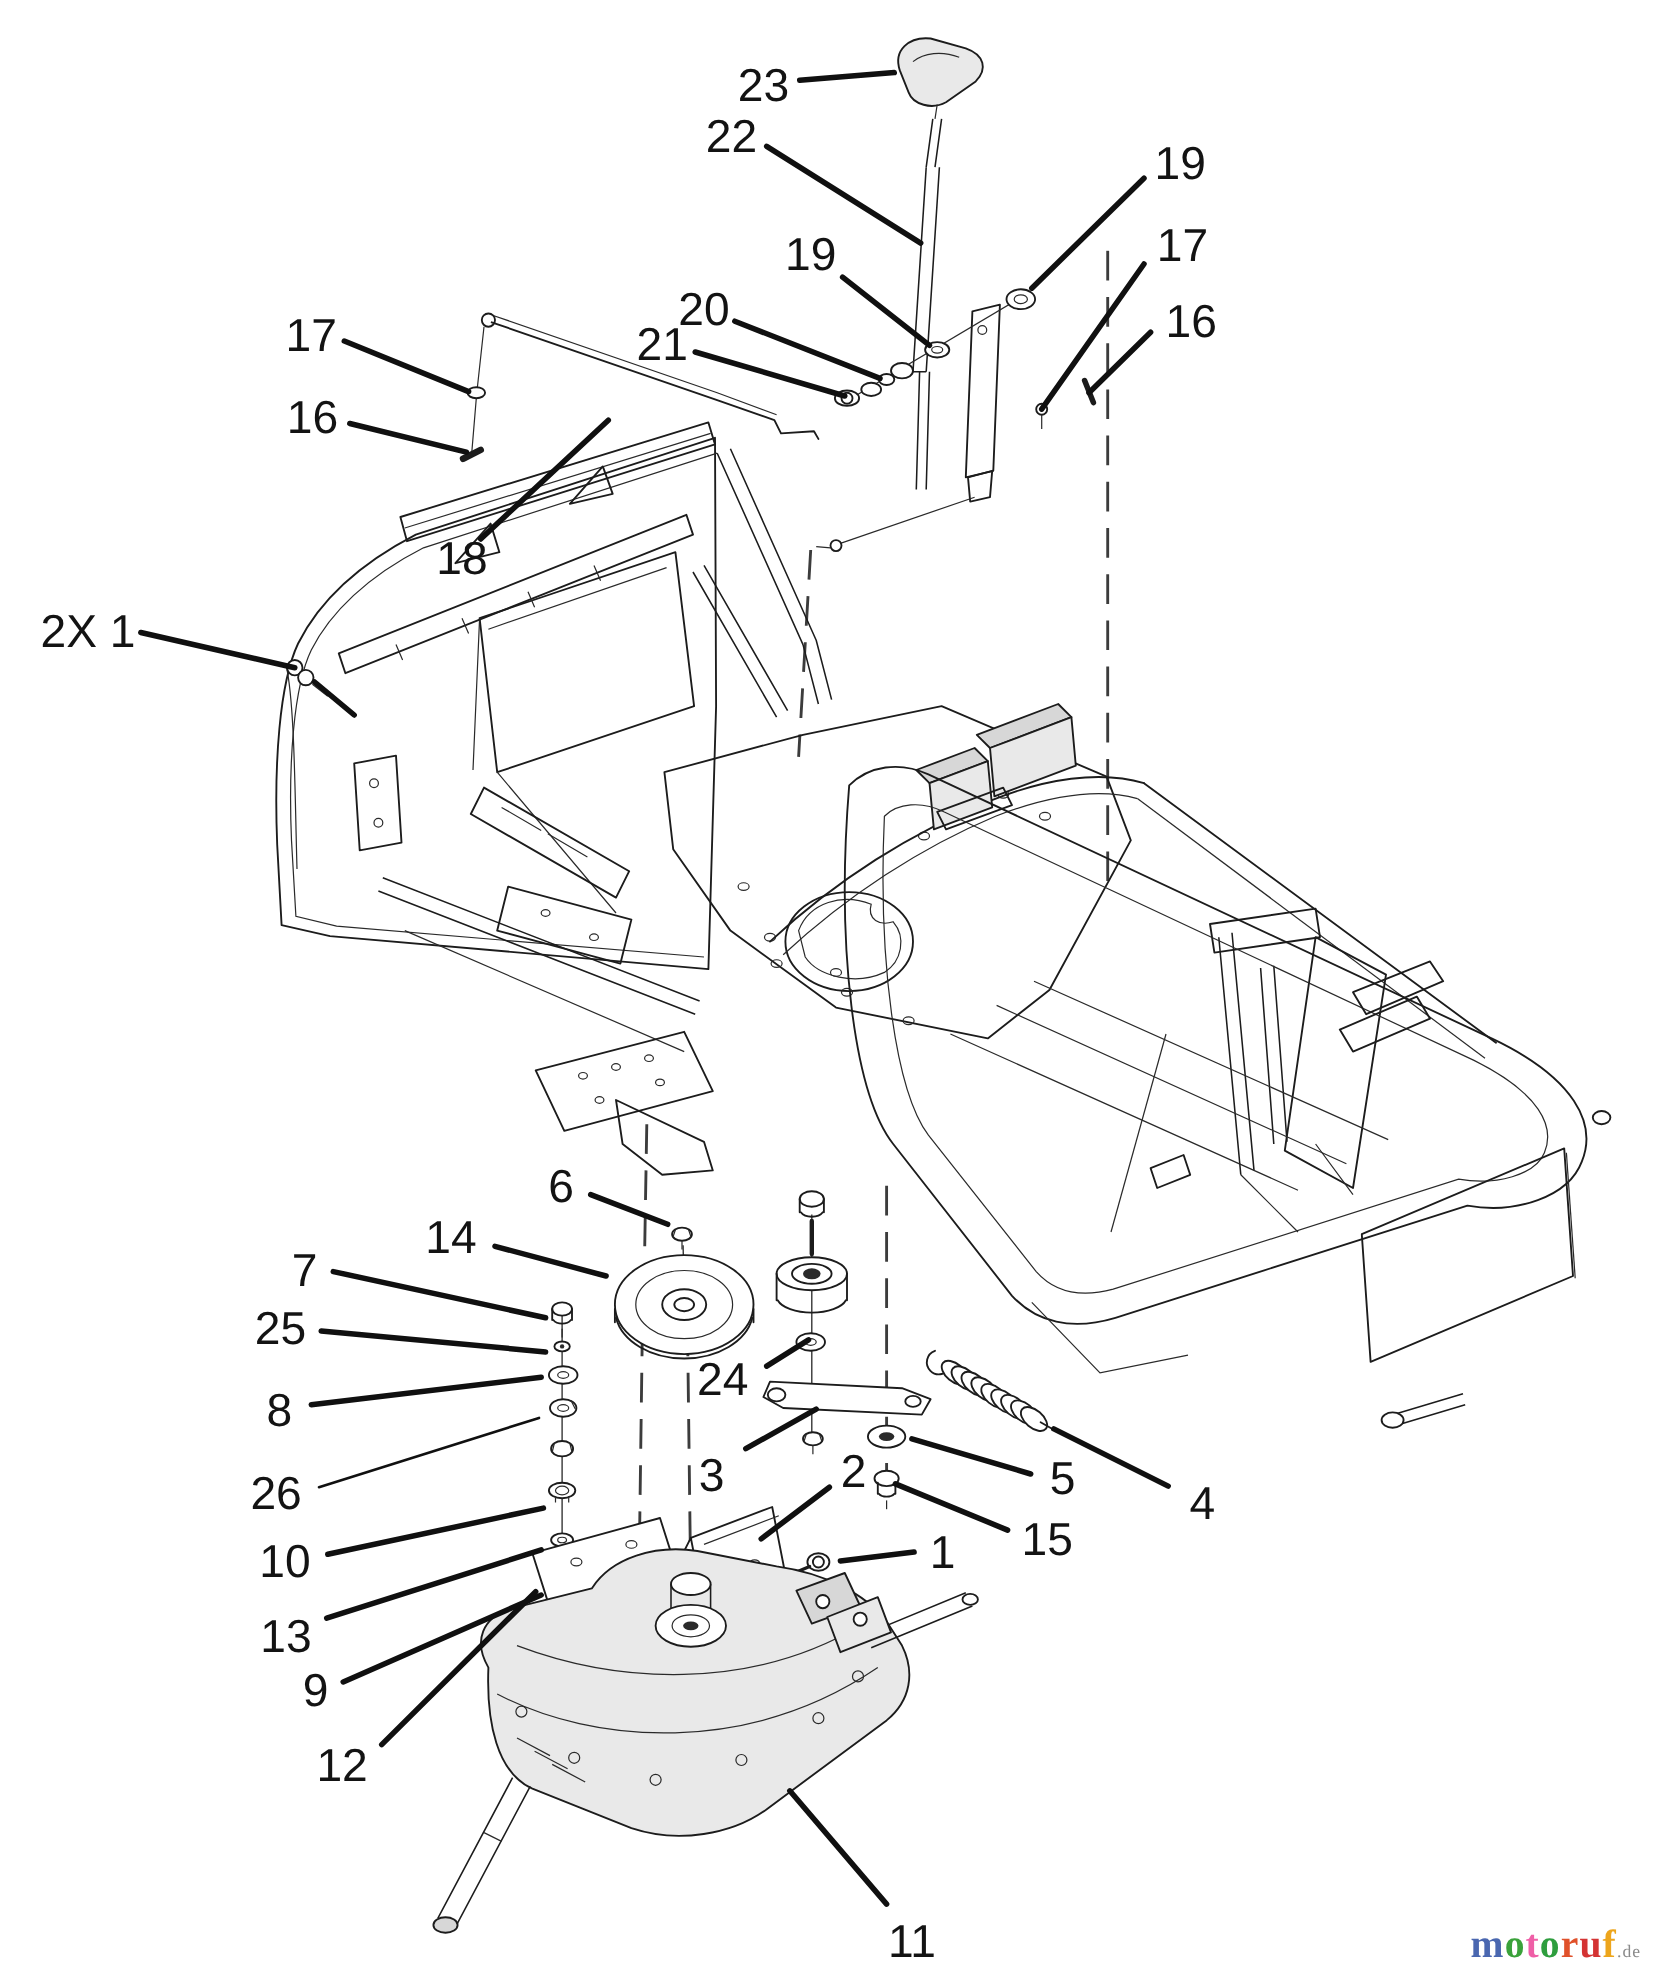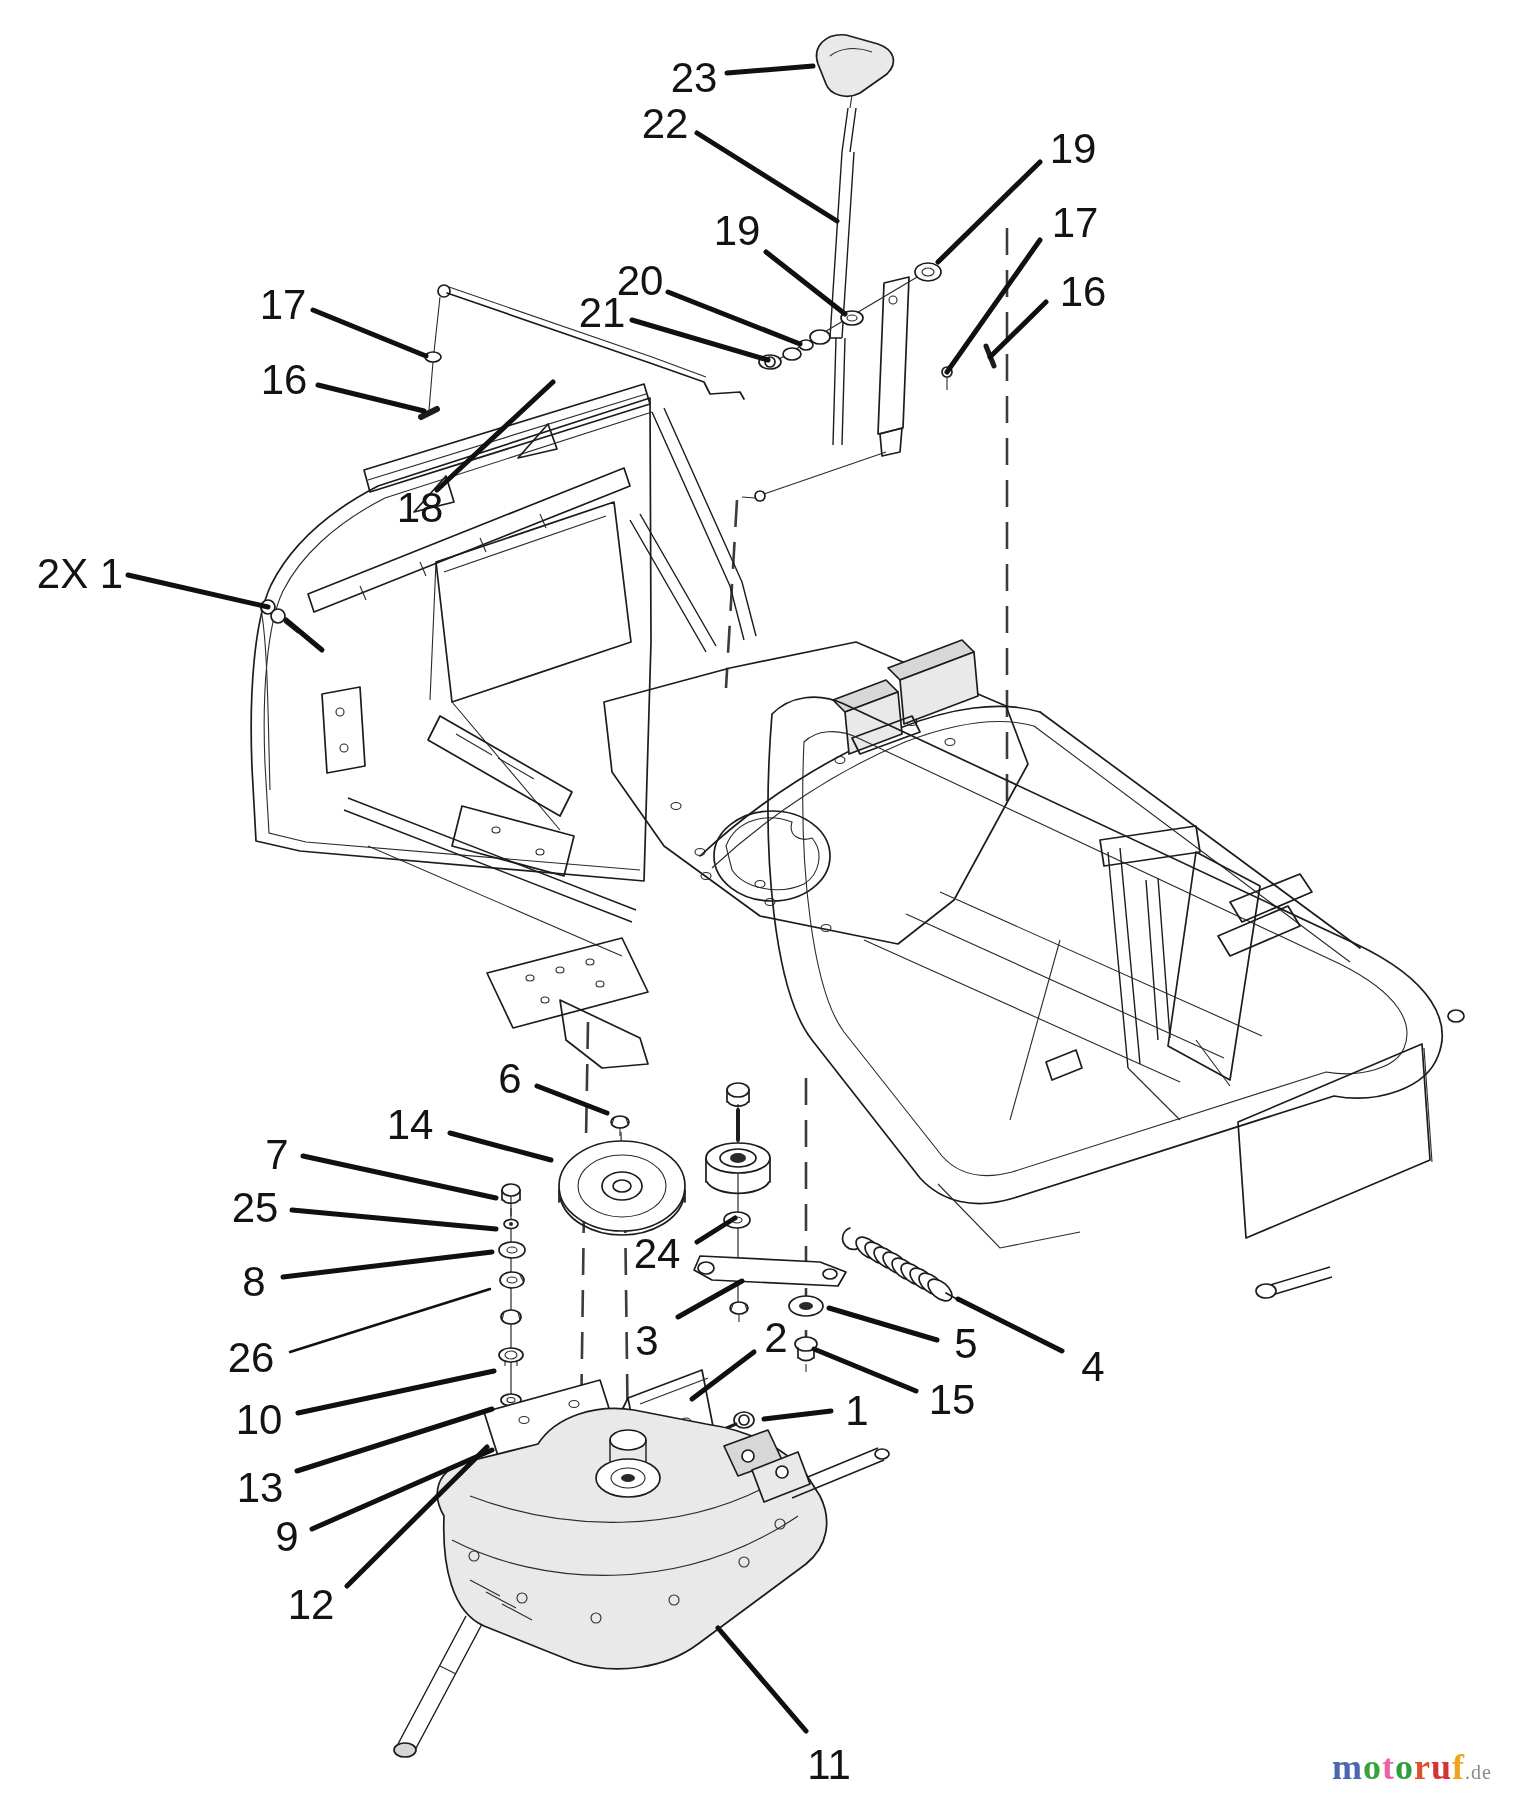--- a/index.html
+++ b/index.html
@@ -14,21 +14,21 @@
   .fillg2{fill:#d7d7d7;}
   .filld {fill:#2a2a2a;}
   .leader{stroke:#101010;stroke-width:5;stroke-linecap:round;fill:none;}
   .leader-thin{stroke:#101010;stroke-width:2.4;stroke-linecap:round;fill:none;}
   .axis  {stroke:#3c3c3c;stroke-width:2.6;fill:none;stroke-dasharray:27 15;}
   .axis-thin{stroke:#2a2a2a;stroke-width:1.2;fill:none;}
   .co    {font-family:"Liberation Sans", sans-serif;font-size:42px;fill:#131313;}
   #watermark{position:absolute;right:28px;bottom:12px;
              font-family:"Liberation Serif", serif;font-weight:bold;font-size:36px;
              letter-spacing:1px;user-select:none;}
-  #watermark .suffix{font-size:20px;font-weight:normal;}
+  #watermark .suffix{font-size:16px;font-weight:normal;}
 </style>
 </head>
 <body>
 
 <div class="canvas">
 <svg width="1520" height="1800" viewBox="0 0 1520 1800">
 
   <g>
     <path class="line" d="M 650,398 L 378,486 C 324,514 289,549 271,585 C 254,621 249,694 252,768 L 256,841 L 300,851 L 644,881 L 651,642 Z"></path>
     <path class="thin" d="M 652,412 L 385,498 C 334,524 300,557 283,591 C 267,624 262,693 265,764 L 269,833 L 306,842 L 640,870"></path>

